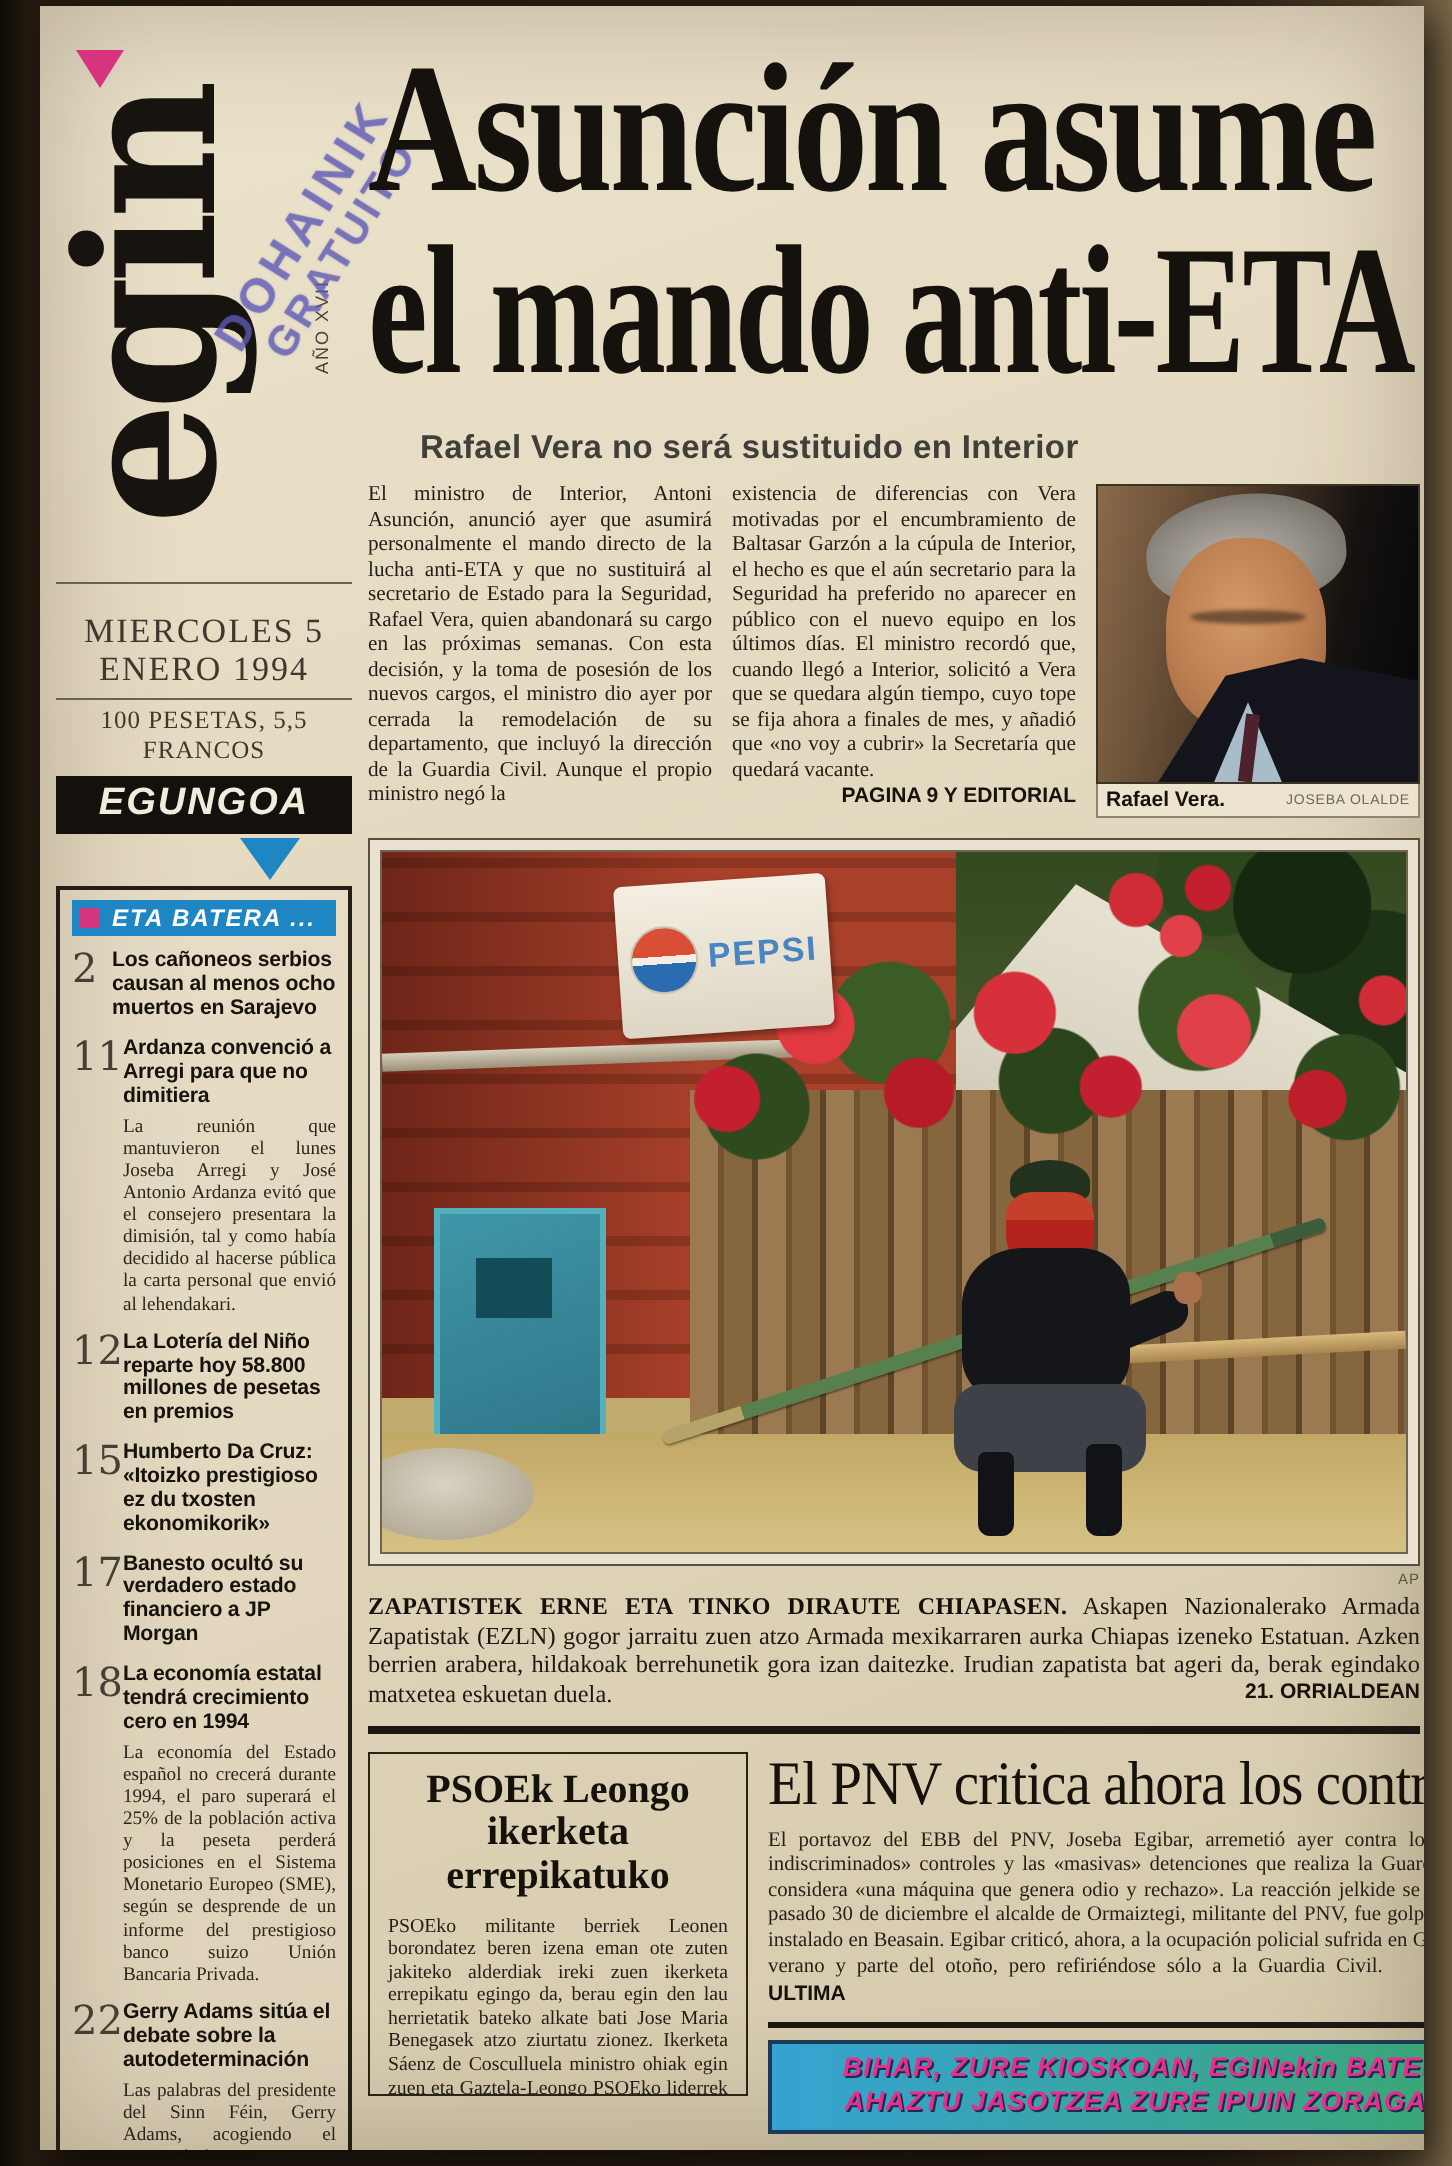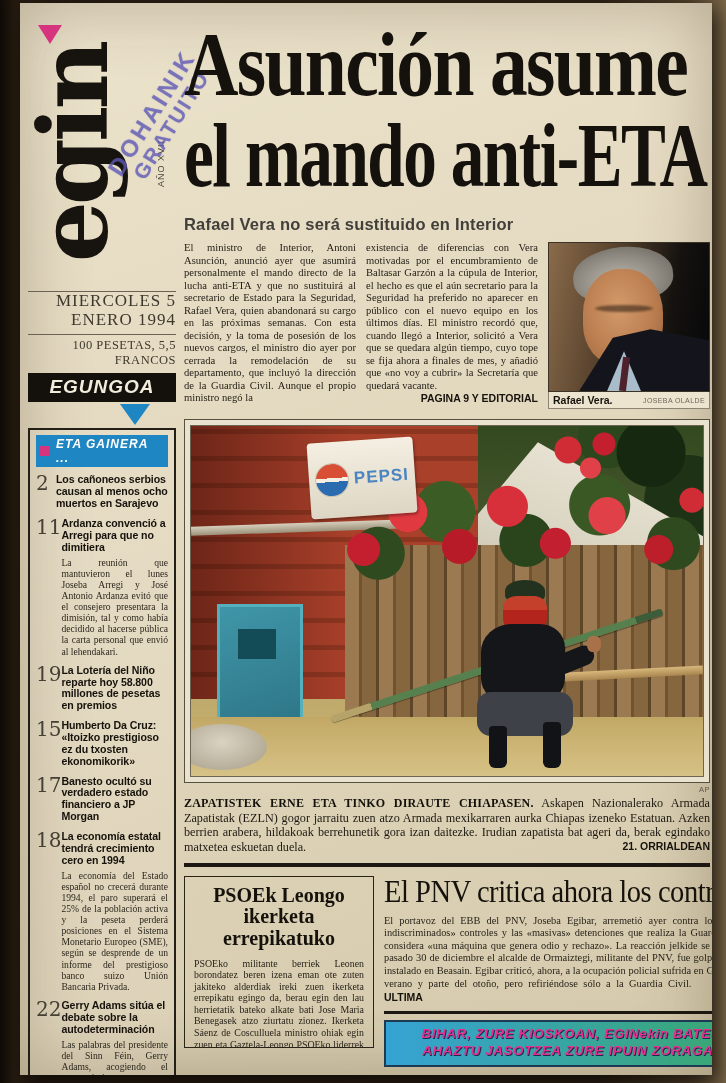--- a/index.html
+++ b/index.html
@@ -38,21 +38,21 @@
   }
   .stamp{
     position:absolute; left:38px; top:88px; width:190px;
     transform:rotate(-58deg); transform-origin:center;
     text-align:center; line-height:1.05;
     font-family:"Liberation Sans", sans-serif; font-weight:bold;
     color:rgba(93,88,182,.62); text-shadow:0 0 1px rgba(93,88,182,.5);
   }
   .stamp .s1{ font-size:24px; letter-spacing:3px; display:block;}
   .stamp .s2{ font-size:21px; letter-spacing:2px; display:block;}
-  .date-box{ border-top:1px solid #6a6254; padding-top:0; text-align:right; }
+  .date-box{ border-top:1px solid #6a6254; padding-top:15px; text-align:center; }
   .date-line{ font-size:17px; letter-spacing:1px; color:#3e382d; line-height:1.1; }
   .price-line{
     border-top:1px solid #6a6254; margin-top:5px; padding-top:3px;
     font-size:12.5px; letter-spacing:.5px; color:#3e382d;
   }
   .egungoa-bar{
     margin-top:5px; background:#14110c; color:#f2ecdd; text-align:center;
     font-family:"Liberation Sans", sans-serif; font-weight:bold; font-style:italic;
     font-size:19px; letter-spacing:1px; padding:3px 0 4px;
   }
@@ -87,21 +87,21 @@
   }
   
   .main-col{ position:absolute; left:164px; top:4px; width:526px; }
   .headline{ margin-top:12px; color:#15110c; }
   .headline span{ display:block; white-space:nowrap; font-size:92px; line-height:.99;
     letter-spacing:-2px; transform-origin:left center; }
   .hl1{ transform:scaleX(.82); }
   .hl2{ transform:scaleX(.73); }
   .subhead{
     margin-top:14px; font-family:"Liberation Sans", sans-serif; font-weight:bold;
-    font-size:16.5px; color:#413f3a; letter-spacing:.2px;
+    font-size:16.5px; color:#413f3a; letter-spacing:.2px;margin-left:26px;
   }
   .article-row{ display:flex; margin-top:8px; gap:10px; }
   .a-col{ width:172px; font-size:10.6px; line-height:1.18; text-align:justify; color:#211c14; }
   .pageref{ font-family:"Liberation Sans", sans-serif; font-weight:bold; font-size:10.5px; color:#16120c;padding-left:16px; }
   .a-col .pageref{ float:right; }
   .vera-fig{ width:162px; flex:0 0 auto; }
   .vera-photo{
     position:relative; height:150px; border:1px solid #3c3327; overflow:hidden;
     background:linear-gradient(100deg,#8a6b4a 0%,#55402c 38%,#15120f 72%,#06070a 100%);
   }
@@ -255,38 +255,38 @@
       <div class="date-line">ENERO 1994</div>
       <div class="price-line">100 PESETAS, 5,5 FRANCOS</div>
     </div>
 
     <div class="egungoa-bar">EGUNGOA</div>
     <div class="blue-tri"></div>
 
     <div class="sidebar-box">
       <div class="sidebar-head">
         <span class="pink-sq"></span>
-        <span>ETA GAINERA ...</span>
+        <span>ETA BATERA ...</span>
       </div>
 
       <div class="sb-item">
         <div class="sb-num">2</div>
         <div class="sb-txt">
             <div class="sb-title">Los cañoneos serbios causan al menos ocho muertos en Sarajevo</div>
           </div>
       </div>
       <div class="sb-item">
         <div class="sb-num">11</div>
         <div class="sb-txt">
           <div class="sb-title">Ardanza convenció a Arregi para que no dimitiera</div>
           <div class="sb-body">La reunión que mantuvieron el lunes Joseba Arregi y José Antonio Ardanza evitó que el consejero presentara la dimisión, tal y como había decidido al hacerse pública la carta personal que envió al lehendakari.</div>
         </div>
       </div>
       <div class="sb-item">
-        <div class="sb-num">19</div>
+        <div class="sb-num">12</div>
         <div class="sb-txt">
             <div class="sb-title">La Lotería del Niño reparte hoy 58.800 millones de pesetas en premios</div>
           </div>
       </div>
       <div class="sb-item">
         <div class="sb-num">15</div>
         <div class="sb-txt">
             <div class="sb-title">Humberto Da Cruz: «Itoizko prestigioso ez du txosten ekonomikorik»</div>
           </div>
       </div>

